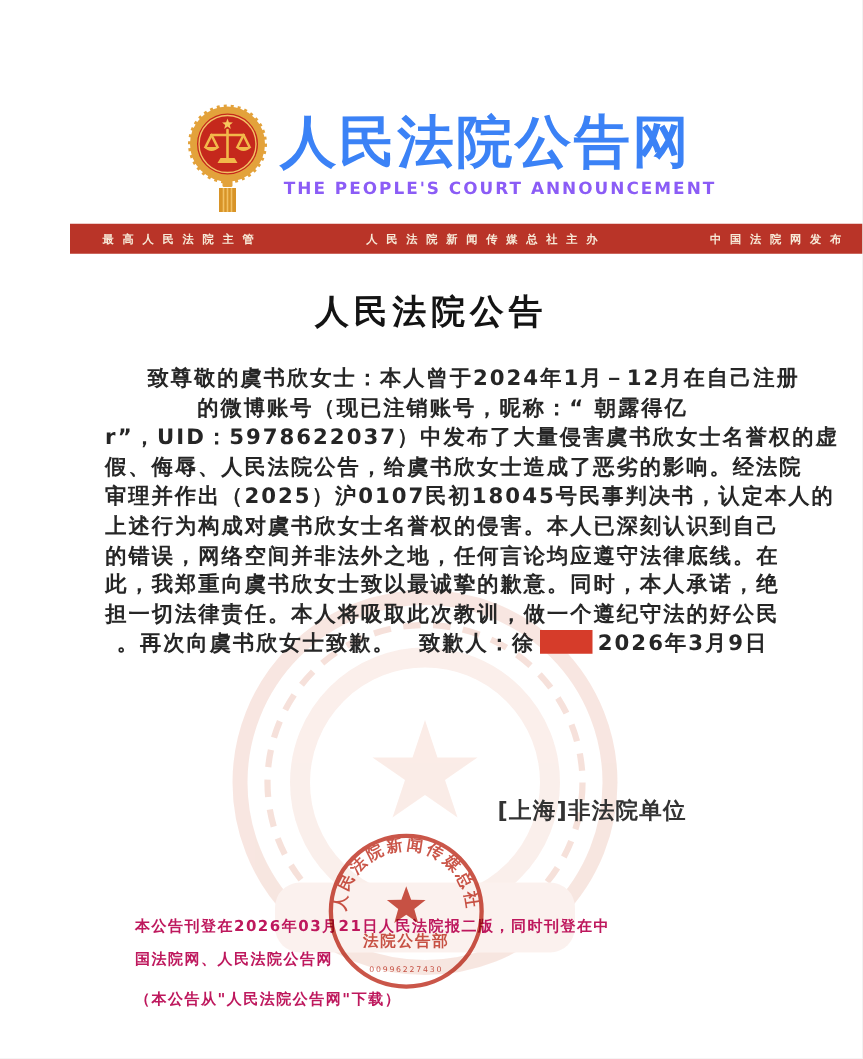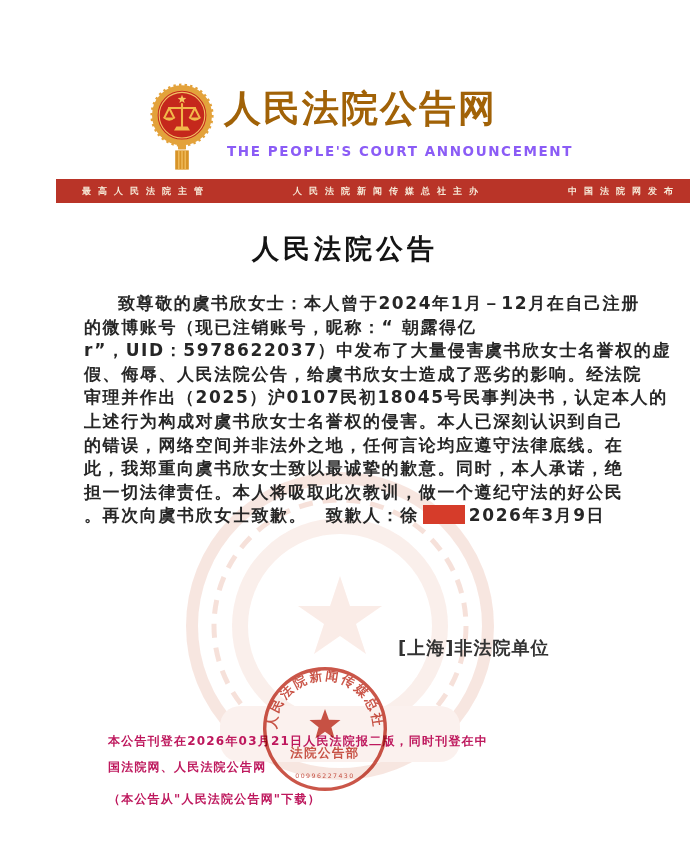--- a/index.html
+++ b/index.html
@@ -8,21 +8,21 @@
     width:690px;height:847px;
     margin:0 auto;
     background:#ffffff;
     overflow:hidden;
     font-family:"DejaVu Sans", sans-serif;
   }
   
   .emblem{position:absolute;left:150px;top:82px;width:64px;height:92px;}
   .site-title{
     position:absolute;left:224px;top:84px;
-    font-size:37px;font-weight:700;color:#a16207;
+    font-size:45px;font-weight:700;color:#3b82f6;
     letter-spacing:2px;white-space:nowrap;
   }
   .site-subtitle{
     position:absolute;left:227px;top:143px;
     font-size:13.5px;font-weight:700;color:#8b5cf6;
     letter-spacing:1.6px;white-space:nowrap;
   }
   .masthead{
     position:absolute;left:56px;top:179px;width:650px;height:15px;
     background:#b93428;
@@ -38,21 +38,21 @@
     position:absolute;left:0;right:0;top:231px;margin:0;
     text-align:center;
     font-size:27px;font-weight:700;color:#141414;letter-spacing:4px;
   }
   .body-text{
     position:absolute;left:84px;top:292px;width:540px;
     font-size:17px;font-weight:600;color:#262626;
     letter-spacing:1.6px;line-height:23.6px;
     z-index:2;
   }
-  .bline{white-space:nowrap;}
+  .bline{white-space:nowrap;text-align:center;}
   .bline.first{text-indent:34px;}
   .redact{
     display:inline-block;width:42px;height:19px;
     background:#d63c2a;vertical-align:-3px;margin:0 4px;
   }
   .source-tag{
     position:absolute;left:398px;top:636px;
     font-size:18px;font-weight:600;color:#333;letter-spacing:1px;
     z-index:2;white-space:nowrap;
   }

